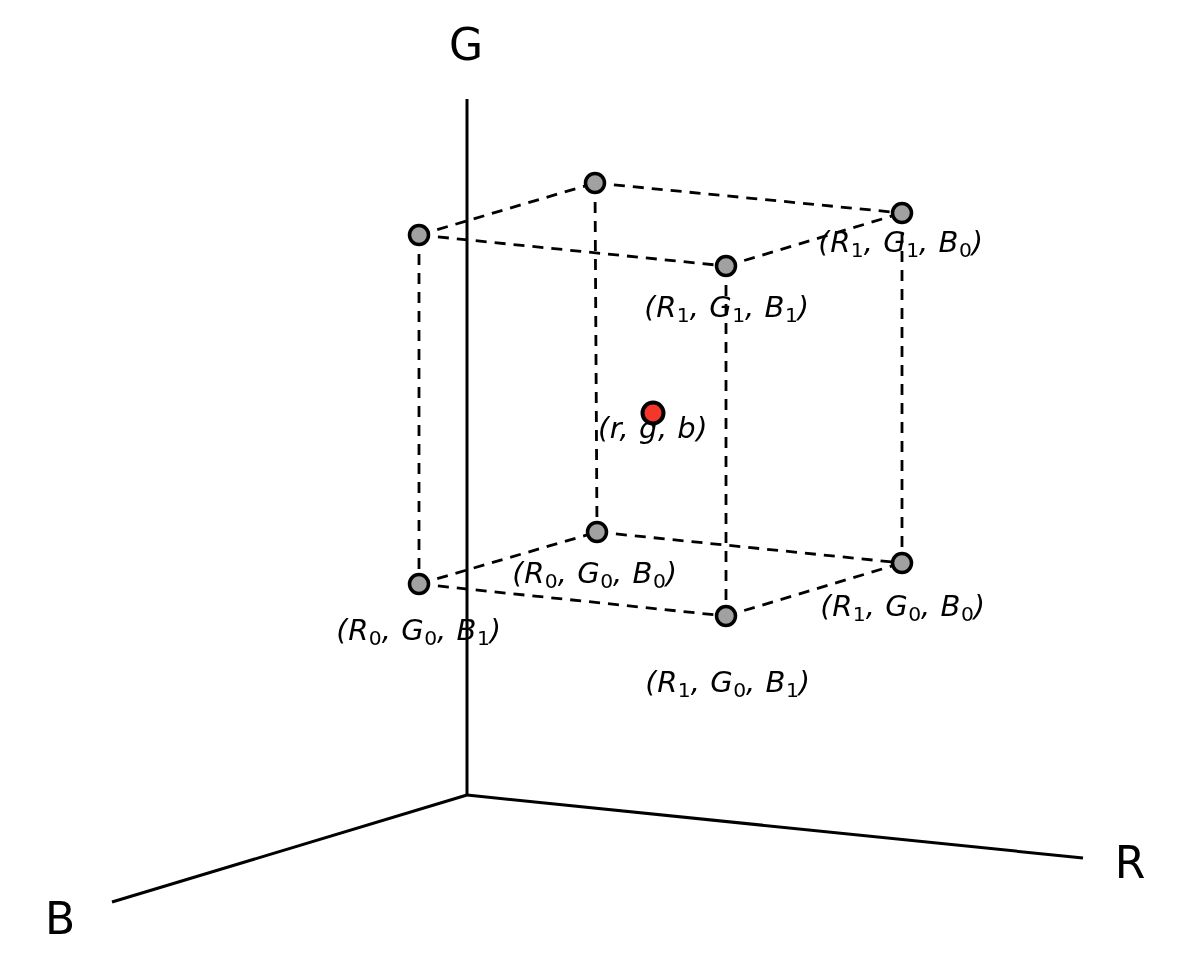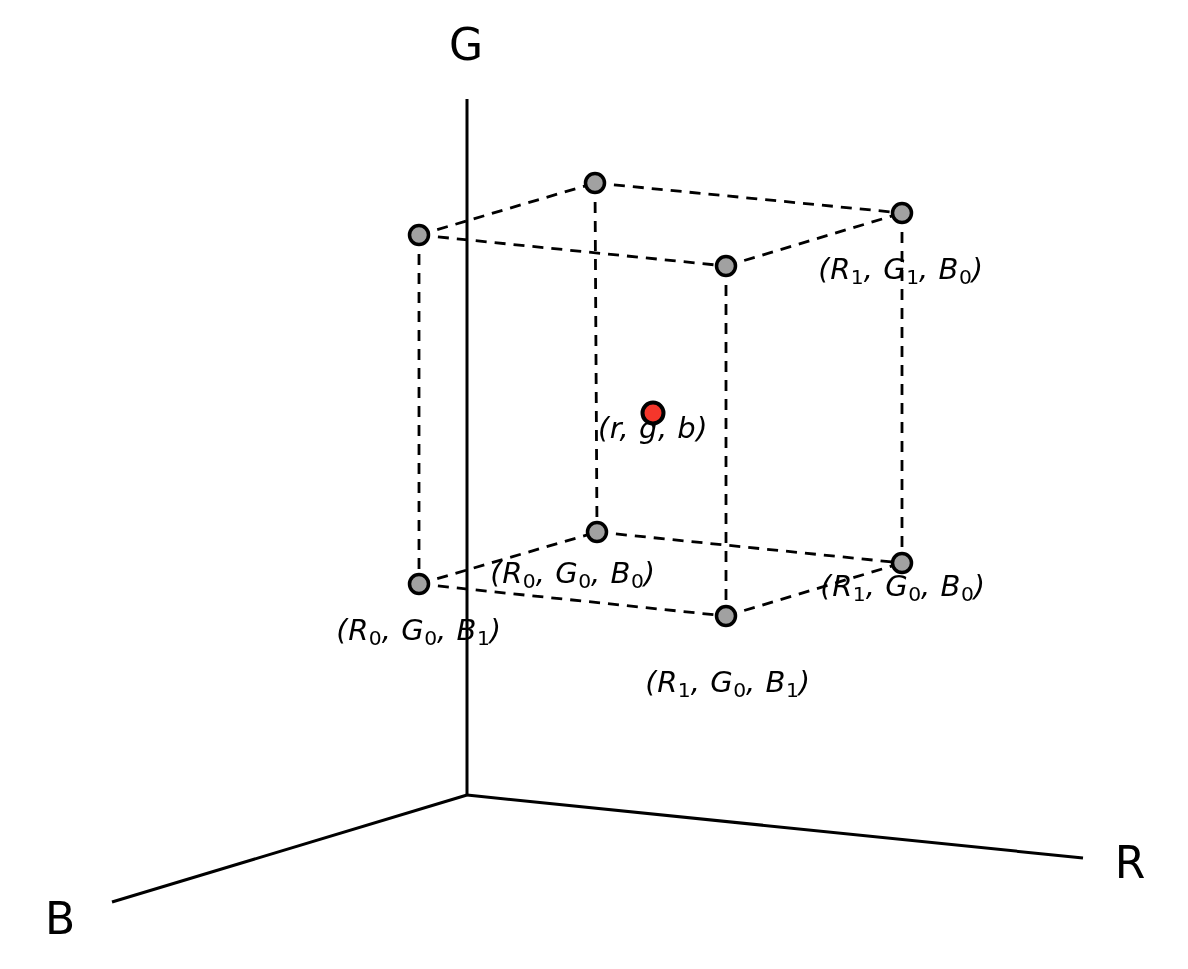--- a/index.html
+++ b/index.html
@@ -66,27 +66,28 @@
     <circle class="dot" cx="726" cy="616" r="9.5" fill="#a1a1a1"></circle>
 
     <circle class="dot red" cx="653" cy="413" r="10.5" fill="#f5362b"></circle>
   </svg>
 
   <div class="axis-label" style="left:466px;top:45px">G</div>
   <div class="axis-label" style="left:1130px;top:863px">R</div>
   <div class="axis-label" style="left:60px;top:919px">B</div>
 
 
-  <div class="pt-label" style="left:901px;top:271px"><span>(R</span><sub>1</sub><span>, G</span><sub>1</sub><span>, B</span><sub>0</sub><span>)</span></div>
+  <div class="pt-label" style="left:901px;top:244px"><span>(R</span><sub>1</sub><span>, G</span><sub>1</sub><span>, B</span><sub>0</sub><span>)</span></div>
 
 
+  <div class="pt-label" style="left:727px;top:309px"><span>(R</span><sub>1</sub><span>, G</span><sub>1</sub><span>, B</span><sub>1</sub><span>)</span></div>
 
-  <div class="pt-label" style="left:573px;top:575px"><span>(R</span><sub>0</sub><span>, G</span><sub>0</sub><span>, B</span><sub>0</sub><span>)</span></div>
+  <div class="pt-label" style="left:595px;top:575px"><span>(R</span><sub>0</sub><span>, G</span><sub>0</sub><span>, B</span><sub>0</sub><span>)</span></div>
 
-  <div class="pt-label" style="left:903px;top:588px"><span>(R</span><sub>1</sub><span>, G</span><sub>0</sub><span>, B</span><sub>0</sub><span>)</span></div>
+  <div class="pt-label" style="left:903px;top:608px"><span>(R</span><sub>1</sub><span>, G</span><sub>0</sub><span>, B</span><sub>0</sub><span>)</span></div>
 
   <div class="pt-label" style="left:419px;top:632px"><span>(R</span><sub>0</sub><span>, G</span><sub>0</sub><span>, B</span><sub>1</sub><span>)</span></div>
 
   <div class="pt-label" style="left:728px;top:684px"><span>(R</span><sub>1</sub><span>, G</span><sub>0</sub><span>, B</span><sub>1</sub><span>)</span></div>
 
   <div class="pt-label" style="left:653px;top:428px"><span>(r</span><span>, g</span><span>, b</span><span>)</span></div>
 
 </div>
 
 </body></html>

